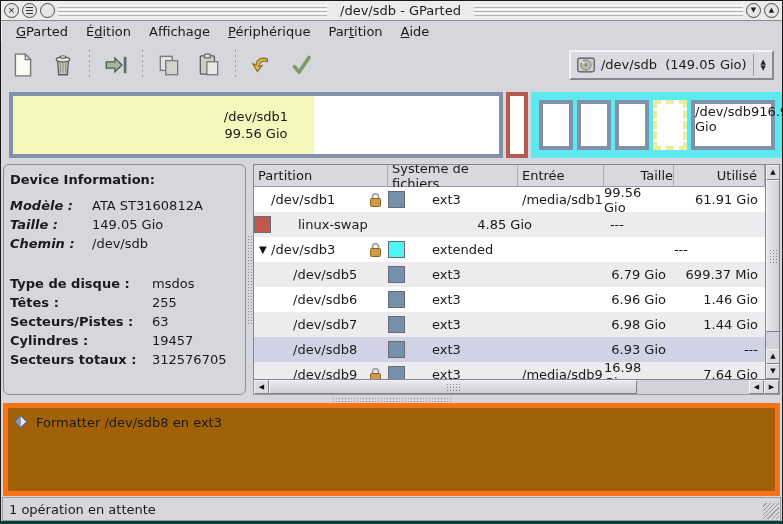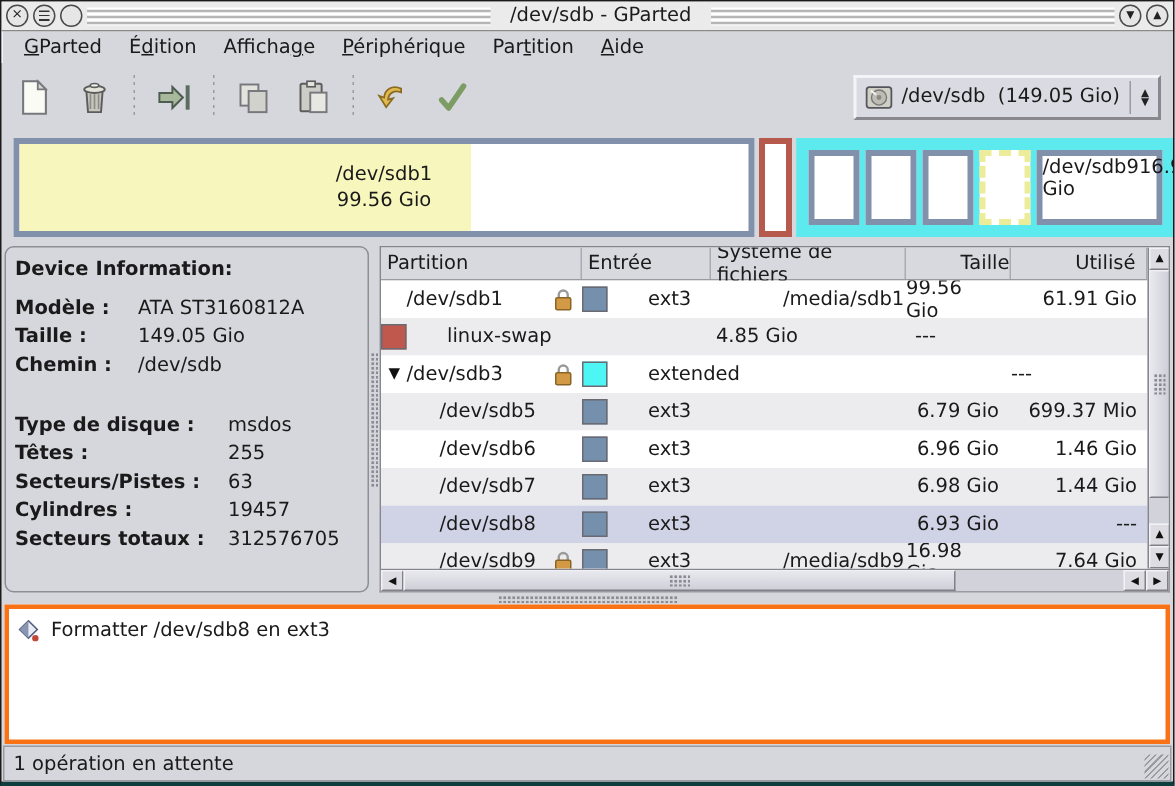--- a/index.html
+++ b/index.html
@@ -54,21 +54,21 @@
   .lseg-dashed { height:50px; background:#8191ac; position:relative; flex:0 0 auto; }
   .lseg-dashed-inner { position:absolute; inset:0; border:4px dashed #ecec9a; background:#fff; }
 
   
   .main { height:233px; display:flex; flex:0 0 auto;justify-content:flex-end; }
   .devinfo { width:243px; margin:1px 0 1px 2px; border:1px solid #8e8e96; border-radius:6px;
              padding:7px 6px; overflow:hidden; flex:0 0 auto; }
   .devinfo h3 { font-size:13px; margin-bottom:9px; }
   .di-row { display:flex; line-height:19px; }
   .di-row .lbl { font-weight:bold; flex:0 0 auto; }
-  .di-a .lbl { width:82px; }
+  .di-a .lbl { width:82px;font-style:italic; }
   .di-b .lbl { width:142px; }
   .di-gap { height:21px; }
   .paned-v { width:7px; display:flex; align-items:center; justify-content:center; flex:0 0 auto; }
   .paned-v .dots { width:5px; height:90px;
       background-image:radial-gradient(#8a8a92 0.9px, transparent 1px); background-size:3px 3px; }
   .right-pane { flex:1; display:flex; flex-direction:column; margin:1px 2px 1px 0; min-width:0; }
   .table-frame { flex:1; border:1px solid #85858d; background:#fff; display:flex; overflow:hidden; }
   .grid { width:511px; flex:0 0 auto; display:flex; flex-direction:column; overflow:hidden; }
 
   .thead { height:22px; display:flex; background:#d8d8df; border-bottom:1px solid #9a9aa0; flex:0 0 auto; }
@@ -105,21 +105,21 @@
              background:linear-gradient(to bottom,#e8e8ee,#cfcfd8); position:relative; flex:0 0 auto; }
   .h-thumb .grip { position:absolute; top:2px; bottom:2px; left:50%; width:14px; margin-left:-7px;
       background-image:radial-gradient(#8a8a92 0.9px, transparent 1px); background-size:3px 3px; }
   .h-trough { flex:1; }
   .sb-btn.h { width:15px; height:100%; }
 
   
   .paned-h { height:7px; display:flex; align-items:center; justify-content:center; flex:0 0 auto; }
   .paned-h .dots { height:5px; width:120px;
       background-image:radial-gradient(#8a8a92 0.9px, transparent 1px); background-size:3px 3px; }
-  .operations { flex:1; margin:0 2px; border:3px solid #f97316; background:#ffffff; overflow:hidden; }
+  .operations { flex:1; margin:0 2px; border:5px solid #f97316; background:#a16207; overflow:hidden; }
   .op-item { display:flex; align-items:center; gap:7px; padding:7px 6px; }
   .statusbar { height:24px; margin:1px 1px 0 1px; border:1px solid #9a9aa0; background:#d6d6dd;
                display:flex; align-items:center; padding-left:6px; flex:0 0 auto; position:relative; }
   .grip-corner { position:absolute; right:1px; bottom:1px; width:16px; height:16px;
       background:repeating-linear-gradient(135deg, transparent 0 2px, #9a9aa2 2px 3px); }
 
   svg { display:block; }
 </style>
 </head>
 <body>
@@ -289,22 +289,22 @@
     <div class="paned-v">
         <div class="dots"></div>
       </div>
 
     <div class="right-pane">
       <div class="table-frame">
         <div class="grid">
 
           <div class="thead">
             <div class="th c-part">Partition</div>
+            <div class="th c-fs">Système de fichiers</div>
             <div class="th c-mount">Entrée</div>
-            <div class="th c-fs">Système de fichiers</div>
             <div class="th c-size">Taille</div>
             <div class="th c-used">Utilisé</div>
           </div>
 
           <div class="tr">
             <div class="td c-part">
                 <span class="pname ind1">/dev/sdb1</span>
               <span class="lockwrap">
                   <svg width="13" height="16" viewBox="0 0 13 16">
                     <path d="M3.5 7V4.7a3 3 0 0 1 6 0V7" fill="none" stroke="#9a9a9a" stroke-width="1.6"></path>

